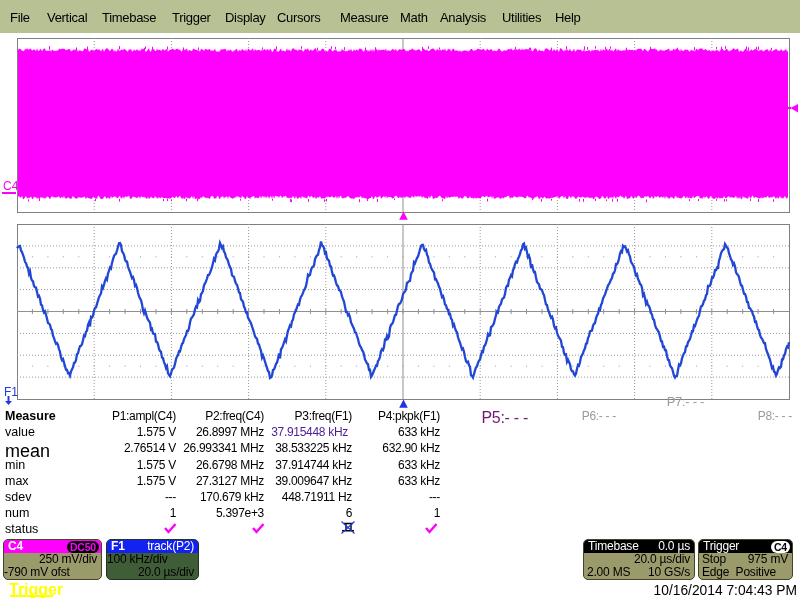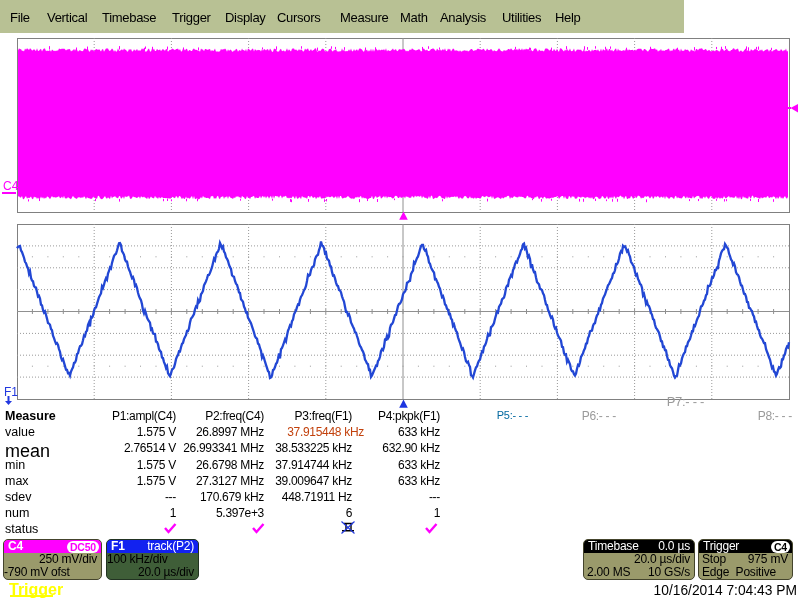--- a/index.html
+++ b/index.html
@@ -1,18 +1,18 @@
 <!DOCTYPE html>
 <html><head><meta charset="utf-8"><style>
 * { margin:0; padding:0; box-sizing:border-box; }
 body { width:800px; height:600px; background:#fff; font-family:"Liberation Sans", sans-serif;
        font-size:13px; color:#000; overflow:hidden; position:relative; }
 .bx { font-size:12px; letter-spacing:-0.2px; }
 </style></head><body>
-<div style="position:absolute;left:0;top:0;width:684px;height:33px;background:#b8c194">
+<div style="position:absolute;left:0;top:0;width:800px;height:33px;background:#b8c194">
     <span style="position:absolute;left:10px;top:10px;font-size:13px;letter-spacing:-0.3px">File</span>
     <span style="position:absolute;left:47px;top:10px;font-size:13px;letter-spacing:-0.3px">Vertical</span>
     <span style="position:absolute;left:102px;top:10px;font-size:13px;letter-spacing:-0.3px">Timebase</span>
     <span style="position:absolute;left:172px;top:10px;font-size:13px;letter-spacing:-0.3px">Trigger</span>
     <span style="position:absolute;left:225px;top:10px;font-size:13px;letter-spacing:-0.3px">Display</span>
     <span style="position:absolute;left:277px;top:10px;font-size:13px;letter-spacing:-0.3px">Cursors</span>
     <span style="position:absolute;left:340px;top:10px;font-size:13px;letter-spacing:-0.3px">Measure</span>
     <span style="position:absolute;left:400px;top:10px;font-size:13px;letter-spacing:-0.3px">Math</span>
     <span style="position:absolute;left:440px;top:10px;font-size:13px;letter-spacing:-0.3px">Analysis</span>
     <span style="position:absolute;left:502px;top:10px;font-size:13px;letter-spacing:-0.3px">Utilities</span>
@@ -301,28 +301,28 @@
 <g>
       <path d="M344,523.5 h9 M346,524 v6 M351,524 v6 M342,530.8 h12" stroke="#000" stroke-width="1.4" fill="none"></path>
       <path d="M341.5,521.5 l13,12 M354.5,521.5 l-13,12" stroke="#2238e0" stroke-width="1.2"></path>
     </g>
 </svg>
 <div style="position:absolute;left:5px;top:409.0px;font-weight:bold;font-size:12.5px">Measure</div>
 <div style="position:absolute;right:624px;top:409.0px;color:#000;font-size:12px;letter-spacing:-0.3px">P1:ampl(C4)</div>
 <div style="position:absolute;right:536px;top:409.0px;color:#000;font-size:12px;letter-spacing:-0.3px">P2:freq(C4)</div>
 <div style="position:absolute;right:448px;top:409.0px;color:#000;font-size:12px;letter-spacing:-0.3px">P3:freq(F1)</div>
 <div style="position:absolute;right:360px;top:409.0px;color:#000;font-size:12px;letter-spacing:-0.3px">P4:pkpk(F1)</div>
-<div style="position:absolute;right:272px;top:409.0px;color:#0369a1;font-size:11px;letter-spacing:-0.3px">P5:- - -</div>
+<div style="position:absolute;right:272px;top:409.0px;color:#701a75;font-size:16px;letter-spacing:-0.3px">P5:- - -</div>
 <div style="position:absolute;right:184px;top:409.0px;color:#9a9a9a;font-size:12px;letter-spacing:-0.3px">P6:- - -</div>
 <div style="position:absolute;right:96px;top:394px;color:#9a9a9a;font-size:13px;letter-spacing:-0.3px">P7:- - -</div>
 <div style="position:absolute;right:8px;top:409.0px;color:#9a9a9a;font-size:12px;letter-spacing:-0.3px">P8:- - -</div>
 <div style="position:absolute;left:5px;top:425.2px;font-weight:normal;font-size:12.5px">value</div>
 <div style="position:absolute;right:624px;top:425.2px;color:#000;font-size:12px;letter-spacing:-0.3px">1.575 V</div>
 <div style="position:absolute;right:536px;top:425.2px;color:#000;font-size:12px;letter-spacing:-0.3px">26.8997 MHz</div>
-<div style="position:absolute;right:436px;top:425.2px;color:#c2410c;font-size:12px;letter-spacing:-0.3px">37.915448 kHz</div>
+<div style="position:absolute;right:452px;top:425.2px;color:#4c1d95;font-size:12px;letter-spacing:-0.3px">37.915448 kHz</div>
 <div style="position:absolute;right:360px;top:425.2px;color:#000;font-size:12px;letter-spacing:-0.3px">633 kHz</div>
 <div style="position:absolute;left:5px;top:441.4px;font-weight:normal;font-size:18px">mean</div>
 <div style="position:absolute;right:624px;top:441.4px;color:#000;font-size:12px;letter-spacing:-0.3px">2.76514 V</div>
 <div style="position:absolute;right:536px;top:441.4px;color:#000;font-size:12px;letter-spacing:-0.3px">26.993341 MHz</div>
 <div style="position:absolute;right:448px;top:441.4px;color:#000;font-size:12px;letter-spacing:-0.3px">38.533225 kHz</div>
 <div style="position:absolute;right:360px;top:441.4px;color:#000;font-size:12px;letter-spacing:-0.3px">632.90 kHz</div>
 <div style="position:absolute;left:5px;top:457.6px;font-weight:normal;font-size:12.5px">min</div>
 <div style="position:absolute;right:624px;top:457.6px;color:#000;font-size:12px;letter-spacing:-0.3px">1.575 V</div>
 <div style="position:absolute;right:536px;top:457.6px;color:#000;font-size:12px;letter-spacing:-0.3px">26.6798 MHz</div>
 <div style="position:absolute;right:448px;top:457.6px;color:#000;font-size:12px;letter-spacing:-0.3px">37.914744 kHz</div>
@@ -339,21 +339,21 @@
 <div style="position:absolute;right:360px;top:490.0px;color:#000;font-size:12px;letter-spacing:-0.3px">---</div>
 <div style="position:absolute;left:5px;top:506.2px;font-weight:normal;font-size:12.5px">num</div>
 <div style="position:absolute;right:624px;top:506.2px;color:#000;font-size:12px;letter-spacing:-0.3px">1</div>
 <div style="position:absolute;right:536px;top:506.2px;color:#000;font-size:12px;letter-spacing:-0.3px">5.397e+3</div>
 <div style="position:absolute;right:448px;top:506.2px;color:#000;font-size:12px;letter-spacing:-0.3px">6</div>
 <div style="position:absolute;right:360px;top:506.2px;color:#000;font-size:12px;letter-spacing:-0.3px">1</div>
 <div style="position:absolute;left:5px;top:522.4px;font-weight:normal;font-size:12.5px">status</div>
 <div class="bx" style="position:absolute;left:3px;top:539px;width:99px;height:41px;background:#9a9a6b;border:1.5px solid #44442c;border-radius:5px;box-sizing:border-box;overflow:hidden">
     <div style="background:#FF00FF;height:13px;position:relative;border-radius:3px 3px 0 0">
       <span style="position:absolute;left:4px;top:0px;line-height:13px;color:#fff;font-weight:bold">C4</span>
-      <span style="position:absolute;right:2px;top:0.5px;background:#ffffff;color:#FF00FF;font-weight:bold;font-size:10.5px;line-height:12px;padding:0 3px;border-radius:6px">DC50</span>
+      <span style="position:absolute;right:2px;top:0.5px;background:#000000;color:#FF00FF;font-weight:bold;font-size:10.5px;line-height:12px;padding:0 3px;border-radius:6px">DC50</span>
     </div>
     <div style="text-align:right;padding-right:4px;line-height:13px;margin-top:0px">250 mV/div</div>
     <div style="padding-right:4px;line-height:13px">-790 mV ofst</div>
   </div>
 <div class="bx" style="position:absolute;left:106px;top:539px;width:93px;height:41px;background:#3f5e38;border:1.5px solid #223322;border-radius:5px;box-sizing:border-box;overflow:hidden">
     <div style="background:#1222f0;height:13px;position:relative;border-radius:3px 3px 0 0">
       <span style="position:absolute;left:4px;top:0px;line-height:13px;color:#fff;font-weight:bold">F1</span>
       <span style="position:absolute;right:4px;top:0px;line-height:13px;color:#fff">track(P2)</span>
     </div>
     <div style="text-align:left;padding-right:4px;line-height:13px;color:#000">100 kHz/div</div>

